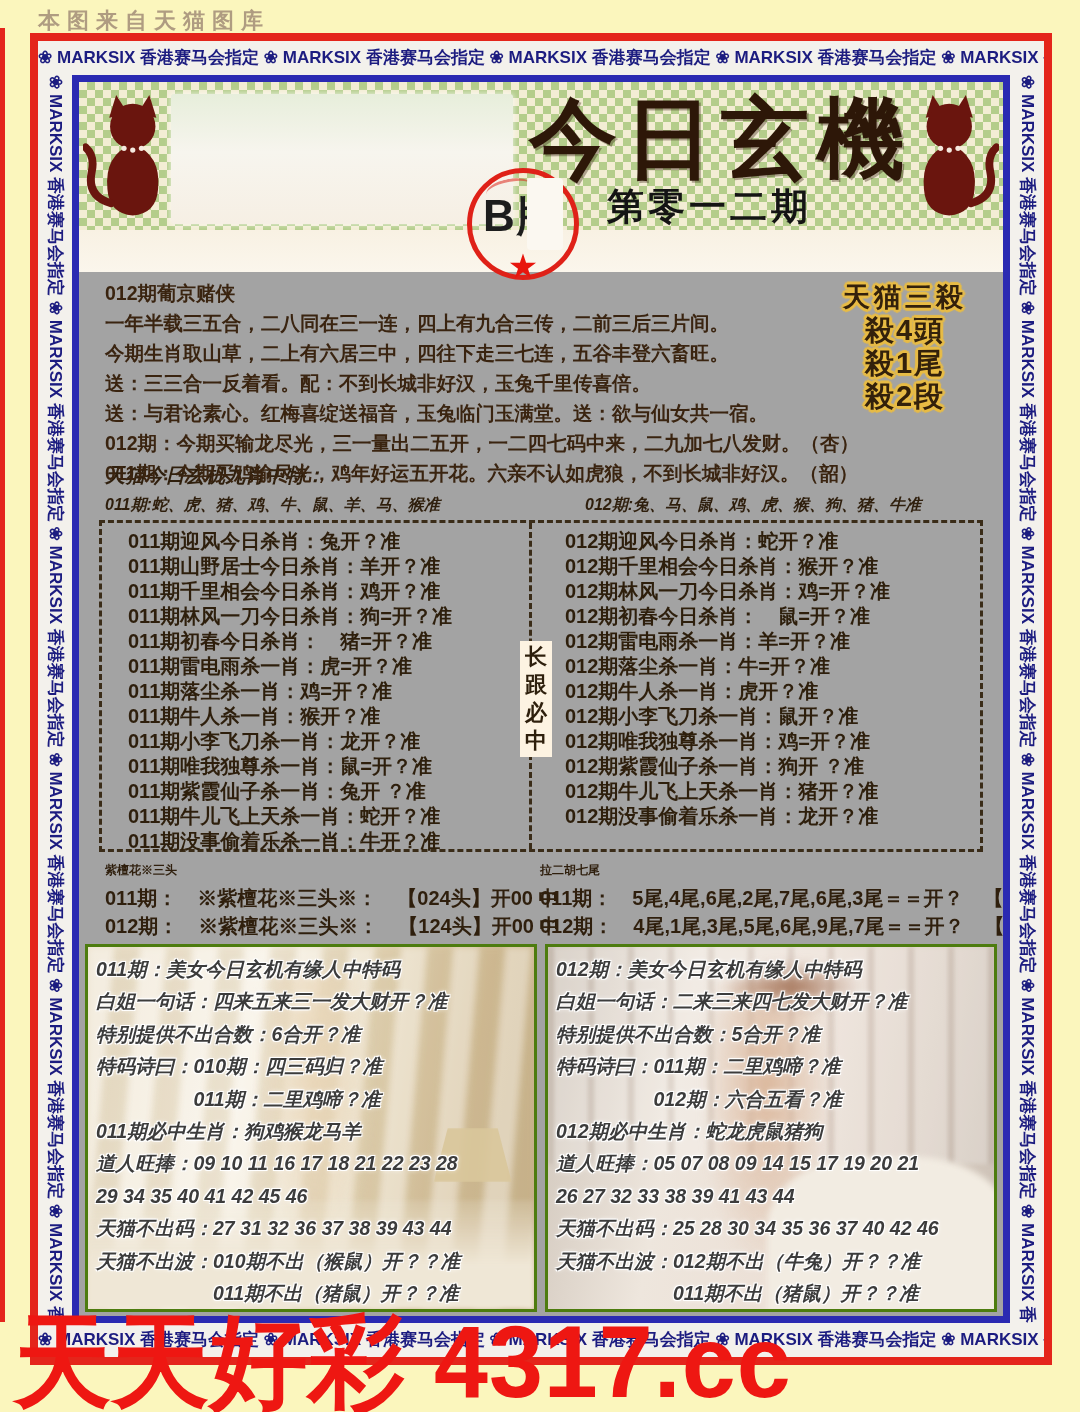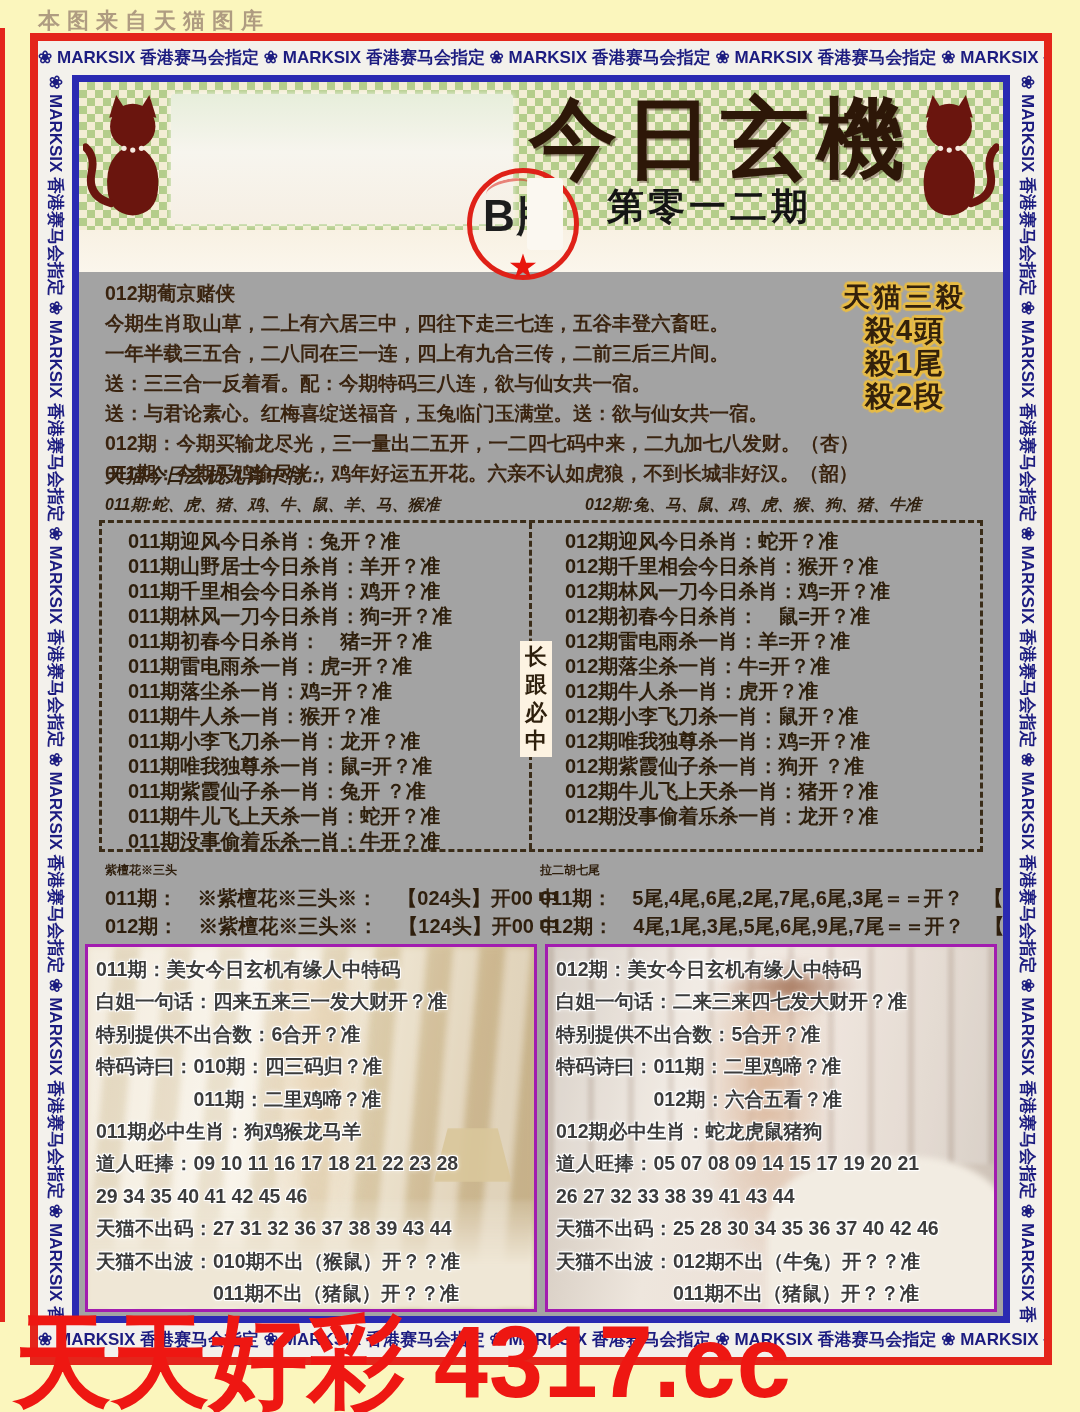--- a/index.html
+++ b/index.html
@@ -78,22 +78,22 @@
     background:#fdf3e2;text-align:center;word-break:break-all;
     font-size:22px;font-weight:900;line-height:28px;color:#2e1f0c;}
   
   .tails{display:flex;height:86px;box-sizing:border-box;padding:4px 0 0 26px;color:#2f1f0d;font-weight:700;}
   .tails-left{width:435px;}
   .tails-right{flex:1;}
   .tails-heading{font-size:12px;line-height:28px;white-space:nowrap;}
   .tail-row{font-size:20px;line-height:28px;white-space:nowrap;}
   
   .photos{display:flex;gap:8px;padding:6px 6px 0;}
-  .photo-box{flex:1;height:368px;box-sizing:border-box;border:3px solid #a21caf;
-    position:relative;overflow:hidden;}
+  .photo-box{flex:1;height:368px;box-sizing:border-box;border:3px solid #4d7c0f;
+    position:relative;overflow:hidden;font-style:italic;}
   .photo-lines{position:relative;z-index:3;padding:6px 8px 0;}
   .photo-line{font-size:19.5px;font-weight:700;line-height:32.4px;white-space:nowrap;color:#3c3c3c;
     text-shadow:-1px -1px 0 #fff,1px -1px 0 #fff,-1px 1px 0 #fff,1px 1px 0 #fff,0 0 5px #fff;}
   .ph{position:absolute;}
   .ph-l-base{inset:0;background:linear-gradient(100deg,#ece1cb,#f6efe0 35%,#e3d4b4 60%,#d2bd96 80%,#c7b28a);}
   .ph-l-curtain{inset:0;background:repeating-linear-gradient(95deg,rgba(255,255,255,.38) 0 26px,rgba(180,160,120,.16) 26px 52px);filter:blur(3px);}
   .ph-l-figure{left:38%;top:6%;width:26%;height:86%;background:radial-gradient(ellipse at 50% 30%,#e9d6b8,rgba(233,214,184,0) 72%);filter:blur(4px);}
   .ph-l-lamp{right:5%;top:50%;width:78px;height:54px;background:#d9c79c;clip-path:polygon(18% 0,82% 0,100% 100%,0 100%);filter:blur(1px);opacity:.92;}
   .ph-l-bed{left:0;right:0;bottom:0;height:30%;background:linear-gradient(180deg,rgba(244,238,226,.15),#efe7d6 60%);filter:blur(2px);}
   .ph-r-base{inset:0;background:linear-gradient(100deg,#cfc5ba,#eee6dd 30%,#ece0d6 55%,#dcd0c5 80%,#cabfb4);}
@@ -159,23 +159,23 @@
       </div>
       <div class="censor-box2"></div>
       <div class="issue">第零一二期</div>
     </div>
 
     <div class="censor-strip"></div>
 
     <div class="tips">
       <div class="tips-heading">012期葡京赌侠</div>
       <div>
+          <div class="tip-line">一年半载三五合，二八同在三一连，四上有九合三传，二前三后三片间。</div>
           <div class="tip-line">今期生肖取山草，二上有六居三中，四往下走三七连，五谷丰登六畜旺。</div>
-          <div class="tip-line">一年半载三五合，二八同在三一连，四上有九合三传，二前三后三片间。</div>
-          <div class="tip-line">送：三三合一反着看。配：今期特码三八连，欲与仙女共一宿。</div>
+          <div class="tip-line">送：三三合一反着看。配：不到长城非好汉，玉兔千里传喜倍。</div>
           <div class="tip-line">送：与君论素心。红梅喜绽送福音，玉兔临门玉满堂。送：欲与仙女共一宿。</div>
           <div class="tip-line">012期：今期买输龙尽光，三一量出二五开，一二四七码中来，二九加七八发财。（杏）</div>
           <div class="tip-line">011期：今期买鸡输尽光，鸡年好运五开花。六亲不认如虎狼，不到长城非好汉。（韶）</div>
         </div>
       <div class="sansha">
         <div class="sansha-title">天猫三殺</div>
         <div>
             <div class="sansha-line">殺4頭</div>
             <div class="sansha-line">殺1尾</div>
             <div class="sansha-line">殺2段</div>

